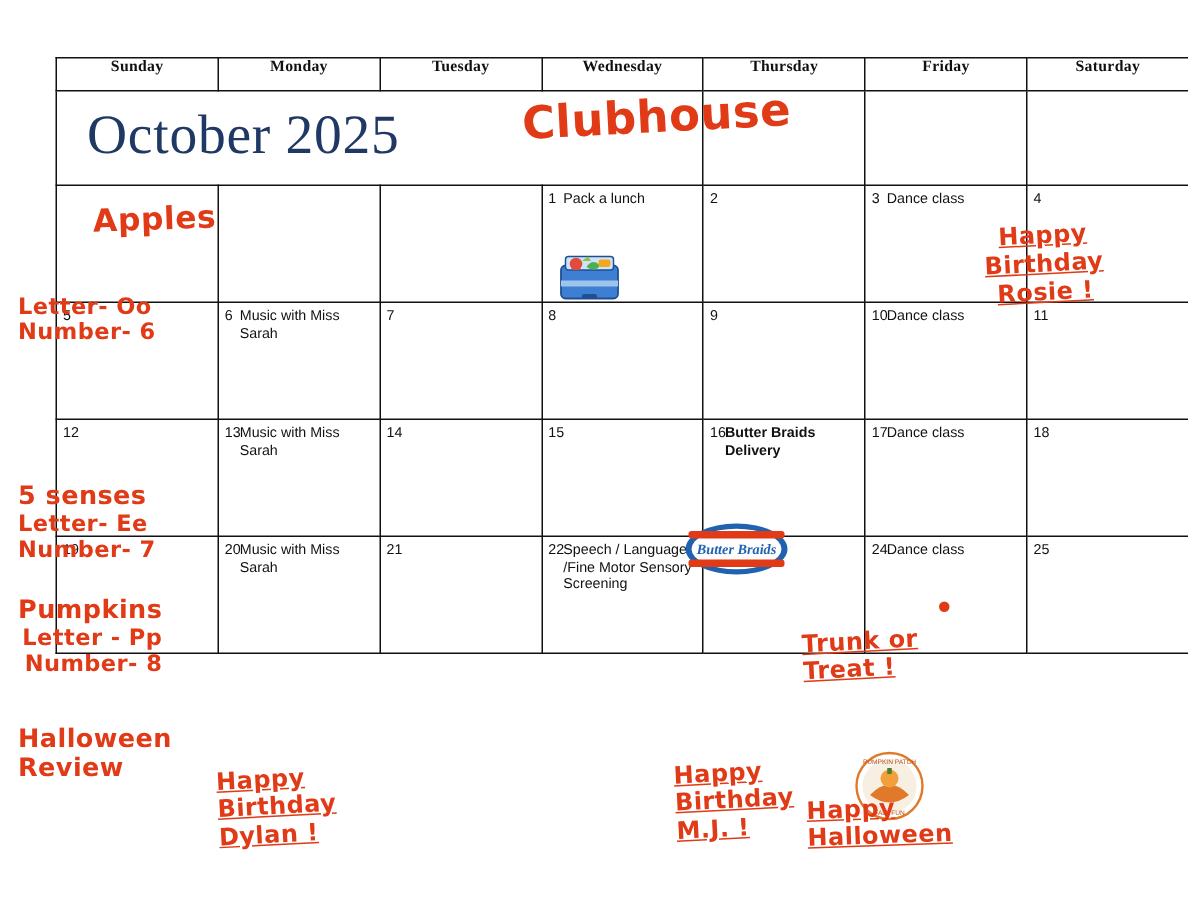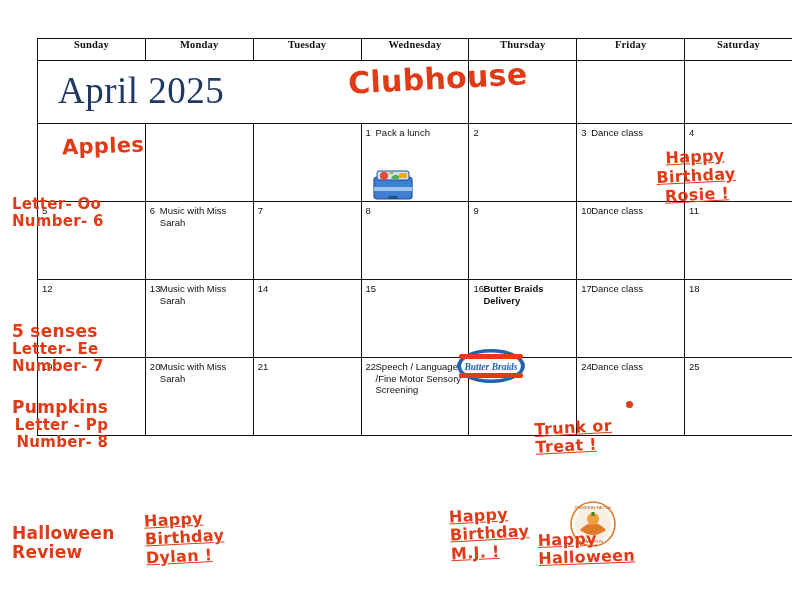--- a/index.html
+++ b/index.html
@@ -120,21 +120,21 @@
     z-index: 6;
     font-size: 17px;
   }
   .margin-note .l1 { display: block; }
   .margin-note .l2 { display: block; font-size: 15px; }
   .margin-note .l3 { display: block; font-size: 15px; }
 
   #note-theme { top: 196px; }
   #note-senses { top: 322px; }
   #note-pumpkins { top: 398px; text-align: right; }
-  #note-halloween { top: 484px; font-size: 17px; margin-top: 40px; }
+  #note-halloween { top: 484px; font-size: 17px; }
 
   
   .cellhand {
     position: absolute;
     z-index: 5;
     font-size: 16px;
     text-align: center;
   }
 
   .hw-rosie {
@@ -227,21 +227,21 @@
         <th class="dow">Tuesday</th>
         <th class="dow">Wednesday</th>
         <th class="dow">Thursday</th>
         <th class="dow">Friday</th>
         <th class="dow">Saturday</th>
       </tr>
     </thead>
     <tbody>
       <tr class="titlerow">
         <td colspan="4">
-          <div class="month-title">April 2025</div>
+          <div class="month-title">October 2025</div>
         </td>
         <td></td>
         <td></td>
         <td></td>
       </tr>
 
       <tr>
         <td class="daycell">
           <span class="num"></span>
         </td>

